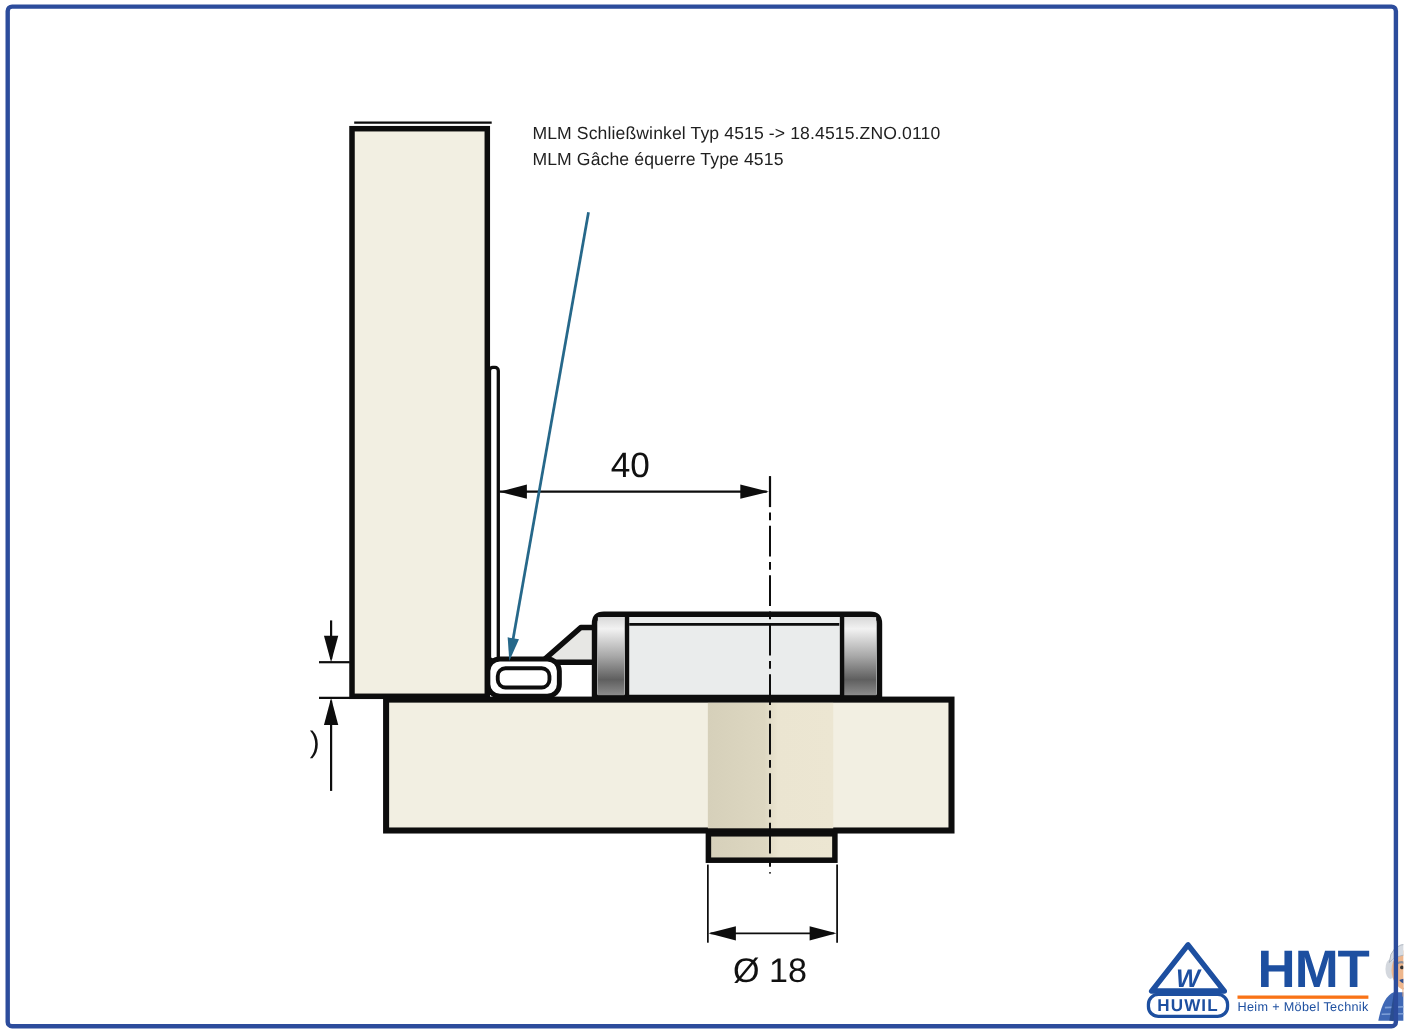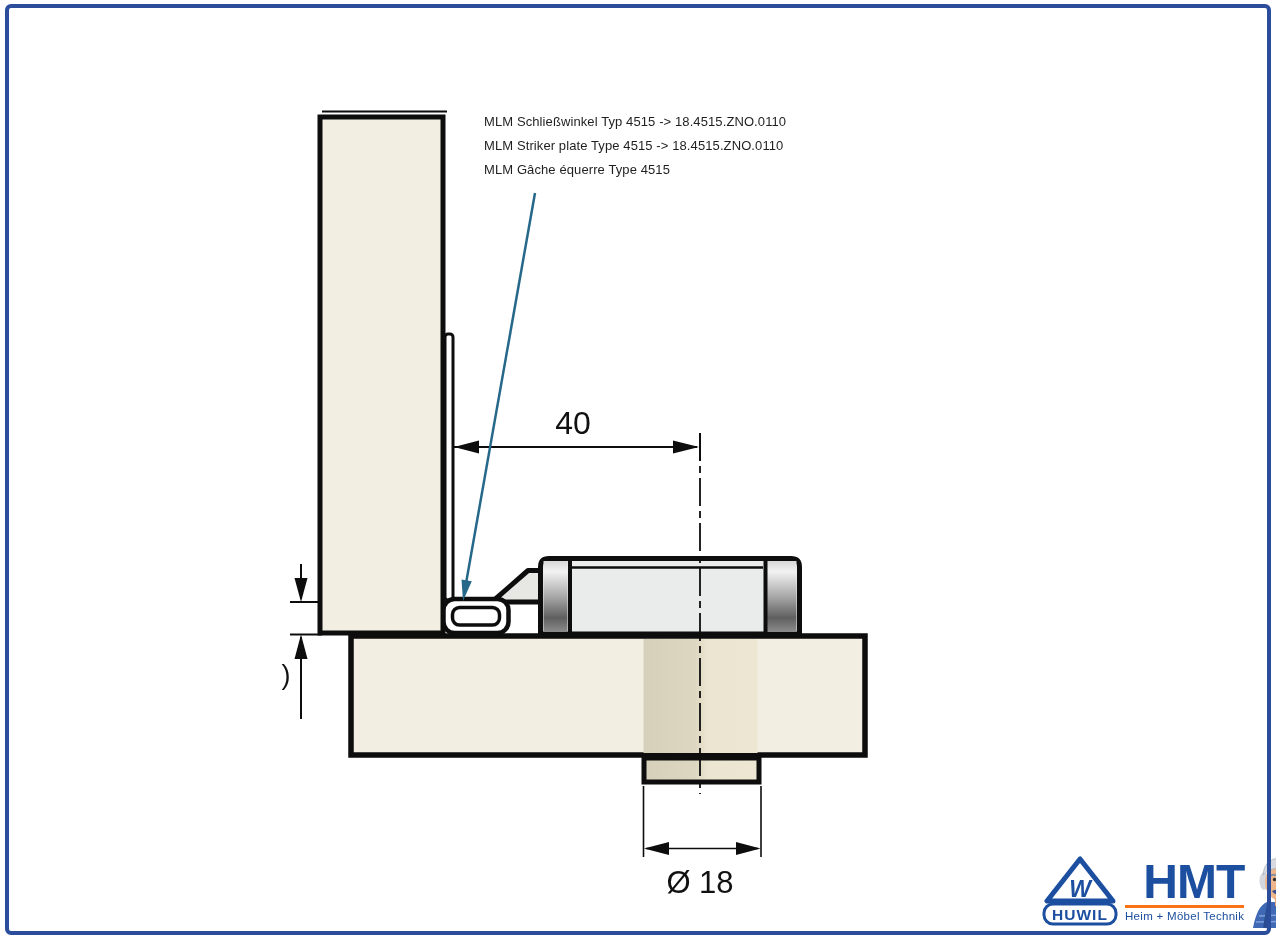--- a/index.html
+++ b/index.html
@@ -1,21 +1,21 @@
 <!DOCTYPE html>
 <html><head>
 <meta charset="utf-8">
 <style>
   html,body{margin:0;padding:0;background:#fff;}
   .canvas{position:relative;width:1276px;height:939px;background:#ffffff;overflow:hidden;
           font-family:"Liberation Sans",sans-serif;}
   .page-border{position:absolute;left:5px;top:4px;right:5px;bottom:4px;
                border:4px solid #2c4c9c;border-radius:6px;pointer-events:none;}
   .drawing{position:absolute;left:0;top:0;}
-  .annotation{position:absolute;left:484px;top:110px;font-size:13px;line-height:24px;
+  .annotation{position:absolute;left:484px;top:110px;font-size:16px;line-height:24px;
               color:#1f1f1f;white-space:nowrap;letter-spacing:0.1px;}
   .logo{position:absolute;left:1042px;top:854px;display:flex;align-items:center;gap:7px;}
   .hmt-block{display:flex;flex-direction:column;align-items:flex-end;}
   .hmt-word{font-size:48px;font-weight:900;color:#1d4fa0;line-height:0.82;letter-spacing:-1px;
             font-family:"Liberation Sans",sans-serif;}
   .hmt-tagline{border-top:3px solid #f97316;margin-top:3px;padding-top:2px;
                font-size:11.5px;color:#1d4fa0;white-space:nowrap;letter-spacing:0.3px;}
   .dim-text{font-family:"Liberation Sans",sans-serif;fill:#111;}
 </style>
 </head>
@@ -99,21 +99,20 @@
     </g>
 
     <g>
       <line x1="535" y1="193" x2="465" y2="589" stroke="#26688a" stroke-width="2.5"></line>
       <polygon points="463,601 471.8,581.2 461.5,579.4" fill="#26688a"></polygon>
     </g>
   </svg>
 
   <div class="annotation">
     <div>MLM Schließwinkel Typ 4515 -&gt; 18.4515.ZNO.0110</div>
-    <div>MLM Striker plate Type 4515 -&gt; 18.4515.ZNO.0110</div>
     <div>MLM Gâche équerre Type 4515</div>
   </div>
 
   <div class="logo">
     <svg width="76" height="72" viewBox="0 0 76 72">
       <polygon points="38,3 5,45 71,45" fill="#ffffff" stroke="#1d4fa0" stroke-width="5" stroke-linejoin="round"></polygon>
       <text x="38" y="41" text-anchor="middle" font-size="23" font-weight="bold" font-style="italic" fill="#1d4fa0" font-family="Liberation Sans, sans-serif">W</text>
       <rect x="2" y="48" width="72" height="20" rx="9" fill="#ffffff" stroke="#1d4fa0" stroke-width="3"></rect>
       <text x="38" y="63.5" text-anchor="middle" font-size="15.5" font-weight="bold" fill="#1d4fa0" letter-spacing="1" font-family="Liberation Sans, sans-serif">HUWIL</text>
     </svg>

